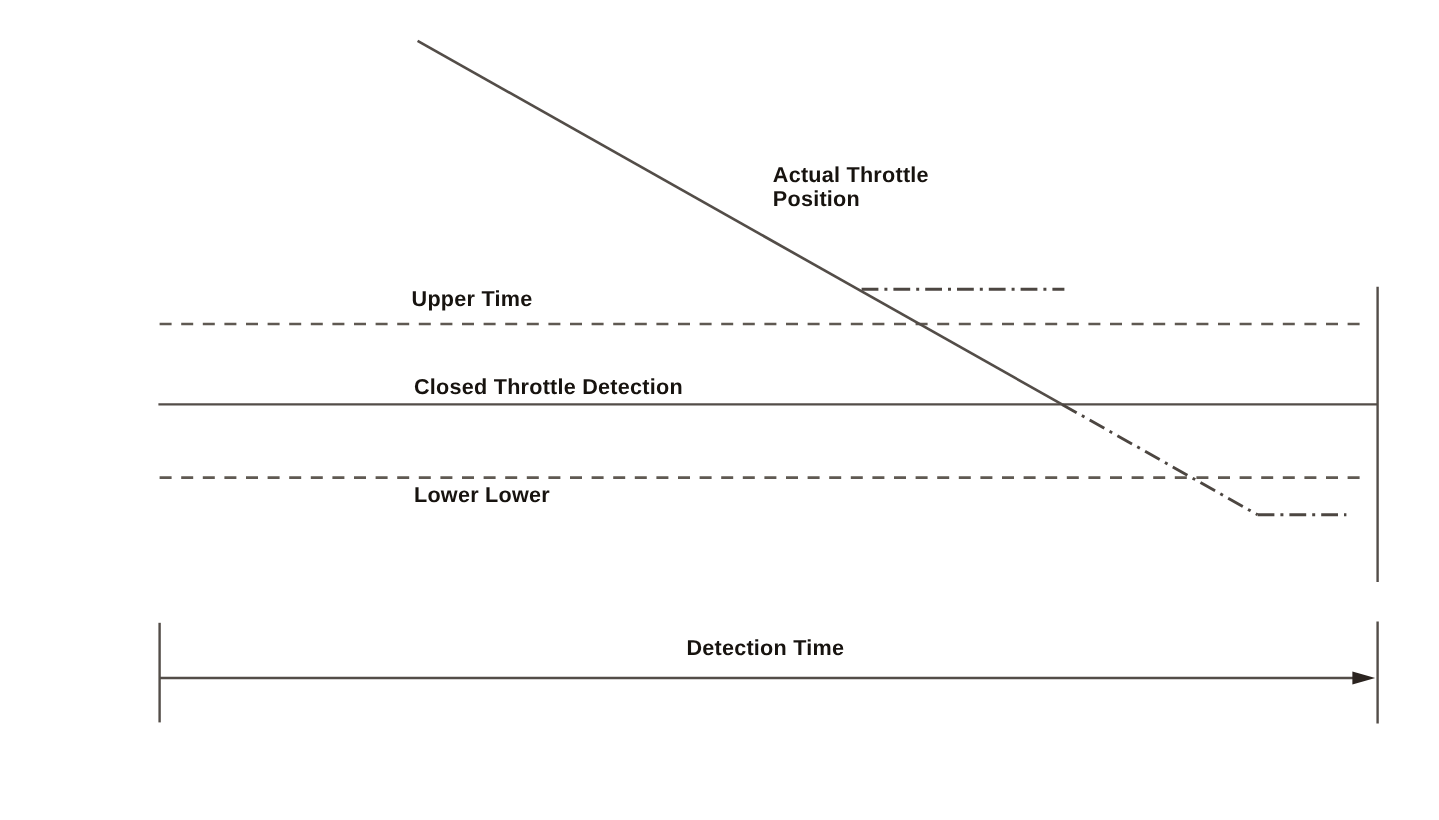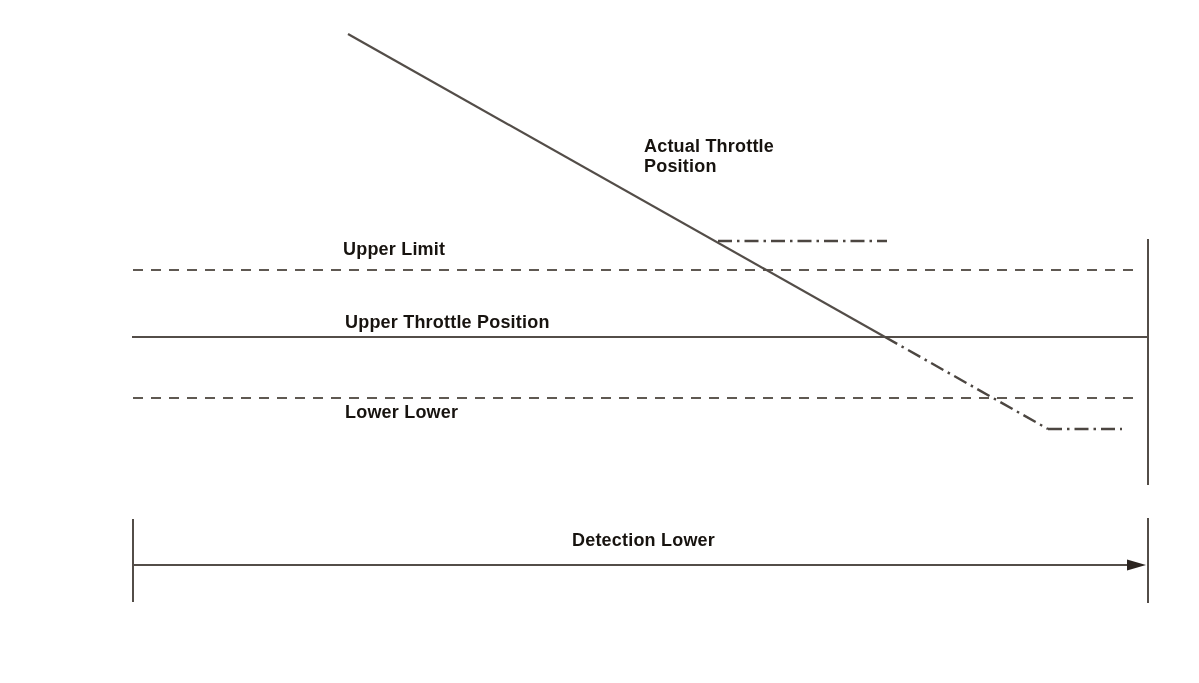--- a/index.html
+++ b/index.html
@@ -64,21 +64,21 @@
     <line x1="1148" y1="518" x2="1148" y2="603" stroke-width="2" fill="none" stroke="#534d48"></line>
 
     <line x1="133" y1="565" x2="1130" y2="565" stroke-width="2" fill="none" stroke="#534d48"></line>
 
     <polygon points="1127,559.5 1146,565 1127,570.5" fill="#2b2420"></polygon>
   </svg>
 
   <div class="diagram-label label-actual-throttle">Actual Throttle
 Position</div>
 
-  <div class="diagram-label label-upper-limit">Upper Limit</div>
+  <div class="diagram-label label-upper-limit">Upper Time</div>
 
-  <div class="diagram-label label-closed-throttle">Upper Throttle Position</div>
+  <div class="diagram-label label-closed-throttle">Closed Throttle Detection</div>
 
   <div class="diagram-label label-lower-limit">Lower Lower</div>
 
-  <div class="diagram-label label-detection-time">Detection Lower</div>
+  <div class="diagram-label label-detection-time">Detection Time</div>
 
 </div>
 
 </body></html>

